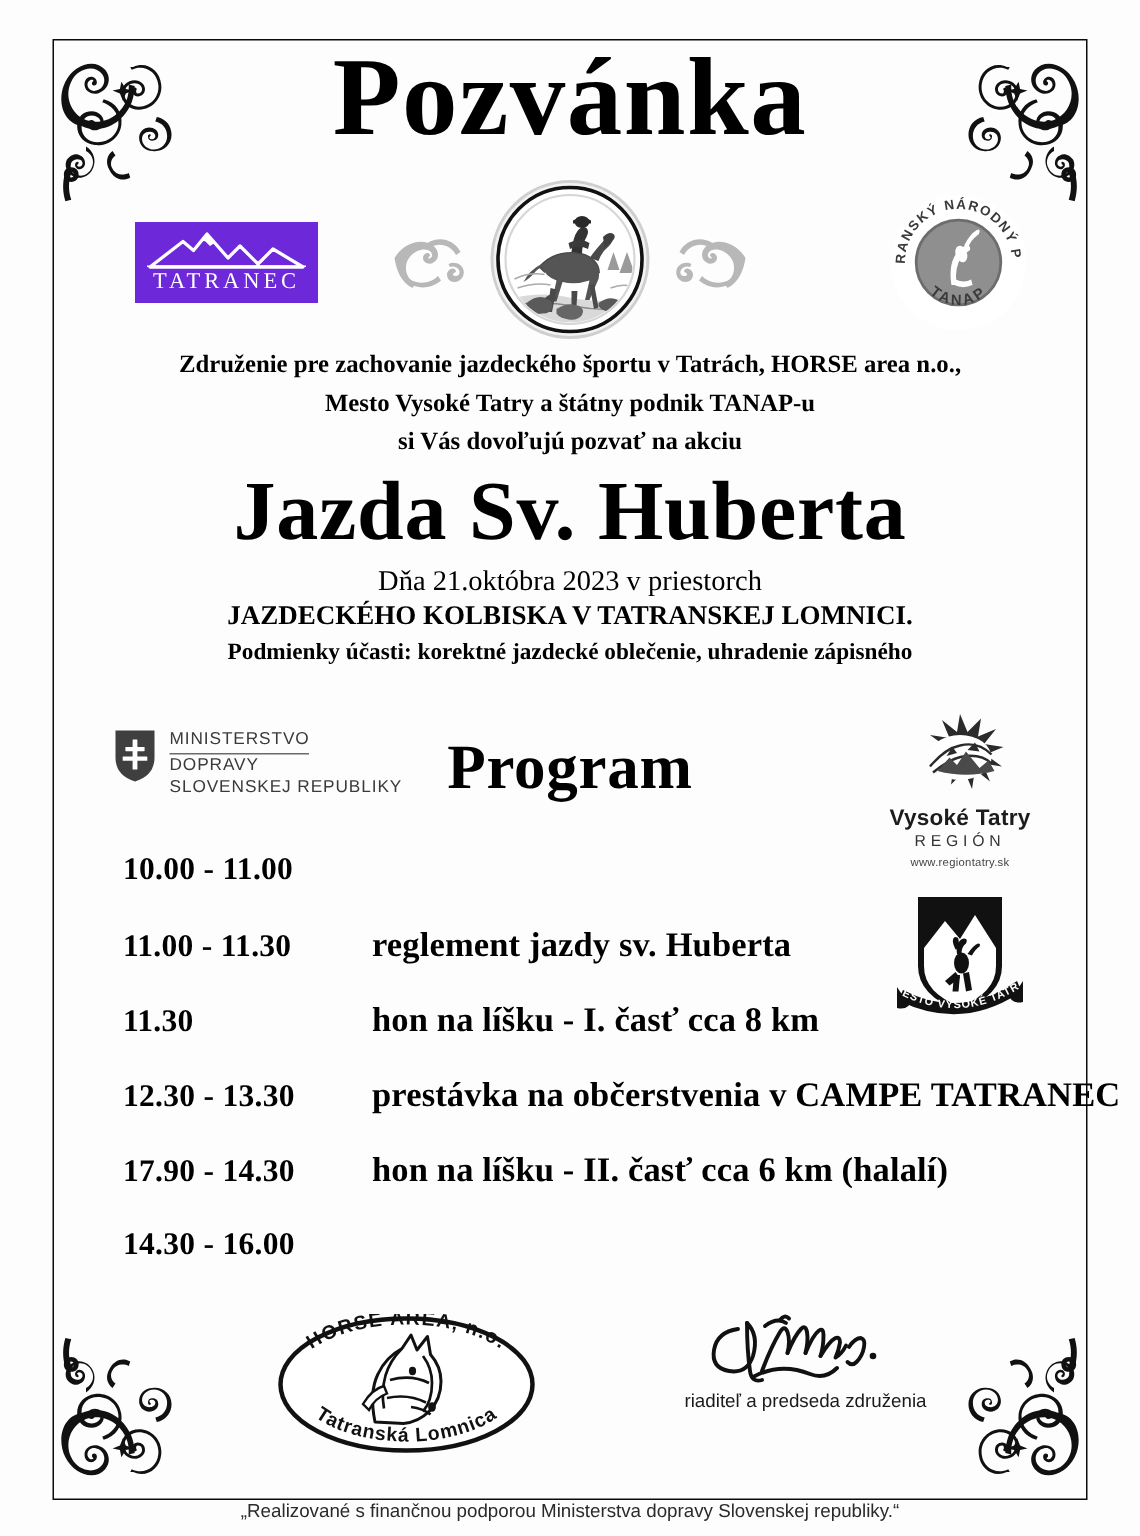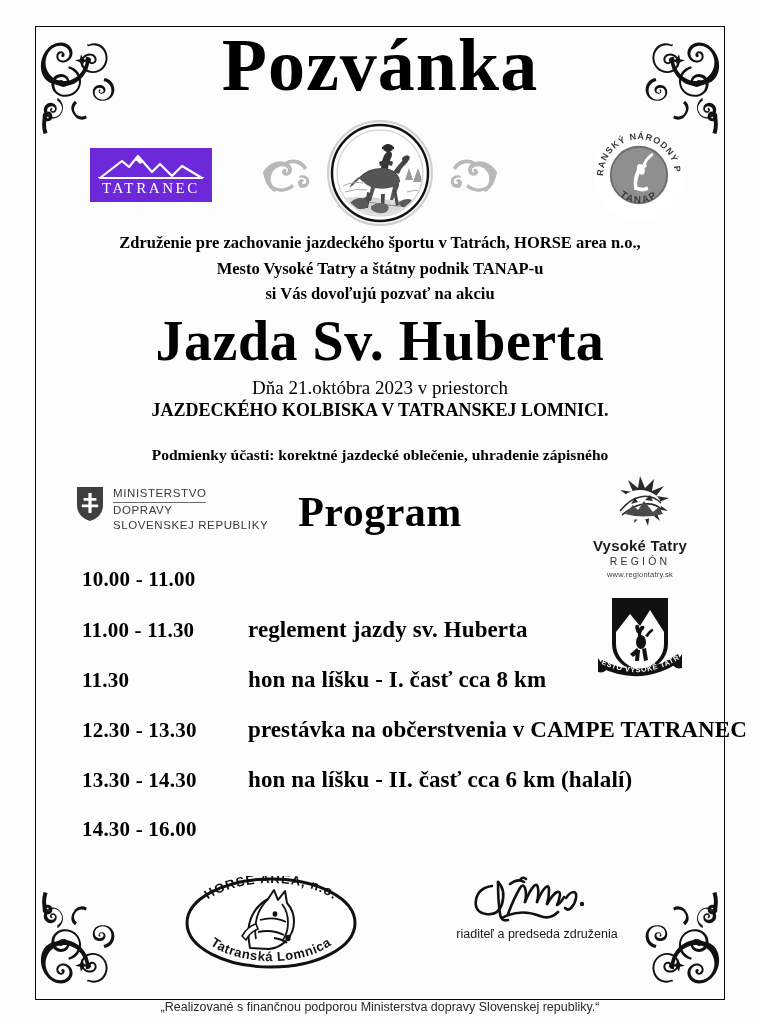--- a/index.html
+++ b/index.html
@@ -164,21 +164,20 @@
     font-size: 18px;
   }
   .event-conditions {
     position: absolute;
     left: 0; right: 0;
     top: 426px;
     text-align: center;
     font-family: "Liberation Serif", serif;
     font-weight: bold;
     font-size: 15.5px;
-    margin-top: 20px;
   }
 
   
   .ministry {
     position: absolute;
     left: 76px;
     top: 486px;
     display: flex;
     align-items: flex-start;
     gap: 9px;
@@ -565,21 +564,21 @@
     </div>
     <div class="sched-row">
       <div class="sched-time">11.30</div>
       <div class="sched-desc">hon na líšku - I. časť cca 8 km</div>
     </div>
     <div class="sched-row">
       <div class="sched-time">12.30 - 13.30</div>
       <div class="sched-desc">prestávka na občerstvenia v CAMPE TATRANEC</div>
     </div>
     <div class="sched-row">
-      <div class="sched-time">13.30 - 14.30</div>
+      <div class="sched-time">17.90 - 14.30</div>
       <div class="sched-desc">hon na líšku - II. časť cca 6 km (halalí)</div>
     </div>
     <div class="sched-row">
       <div class="sched-time">14.30 - 16.00</div>
     </div>
   </div>
 
   <div class="stamp">
     <svg viewBox="0 0 186 94" xmlns="http://www.w3.org/2000/svg">
       <defs>

